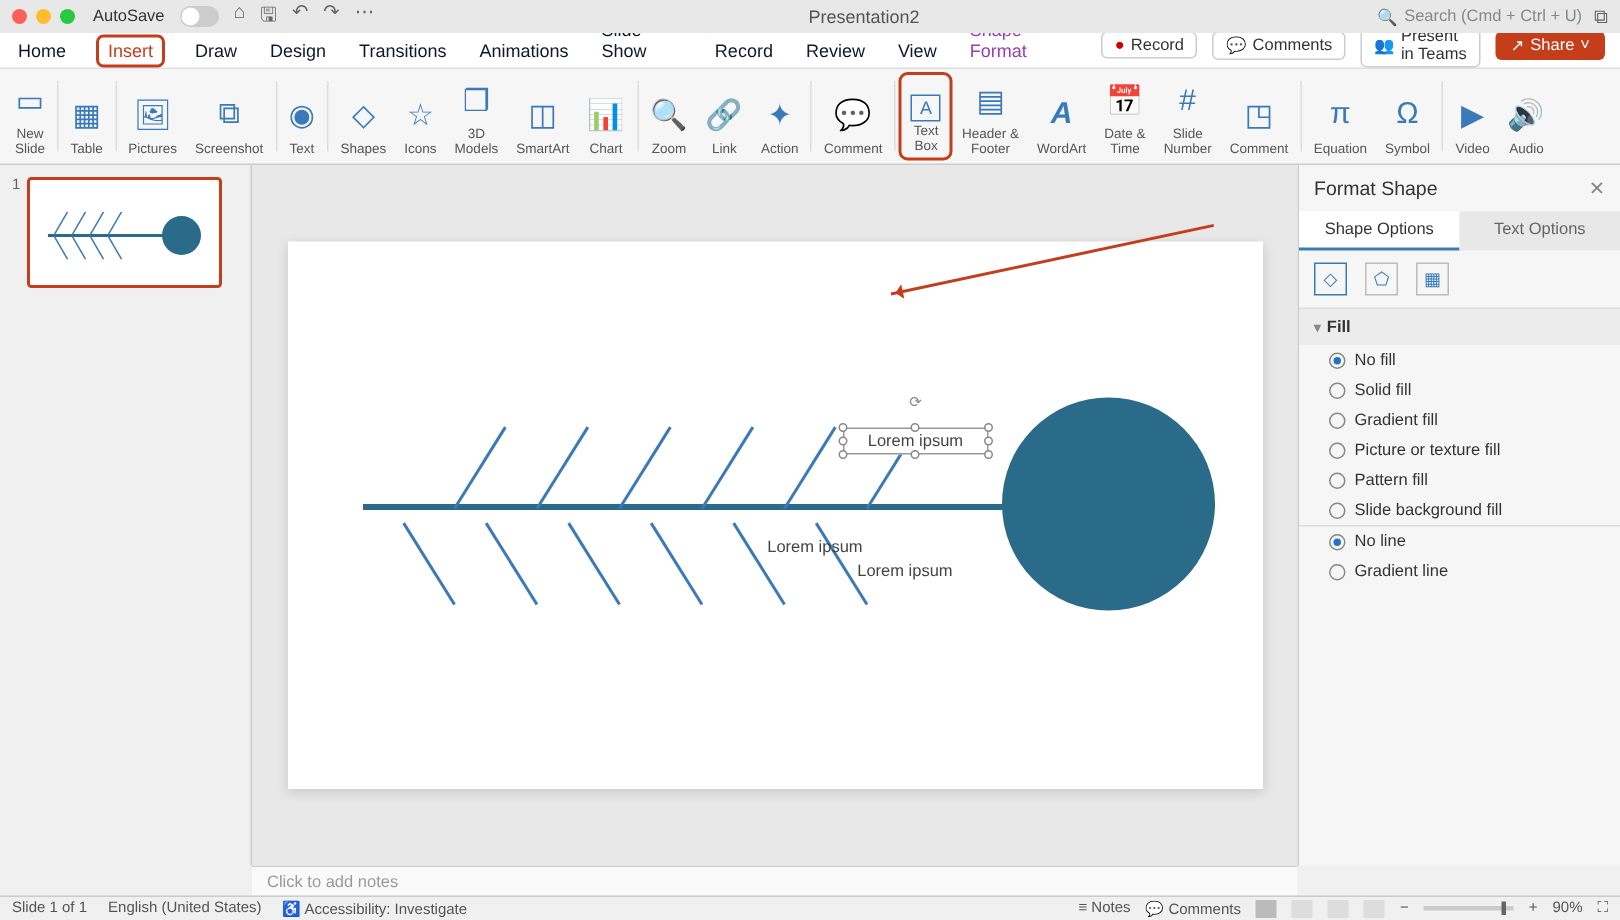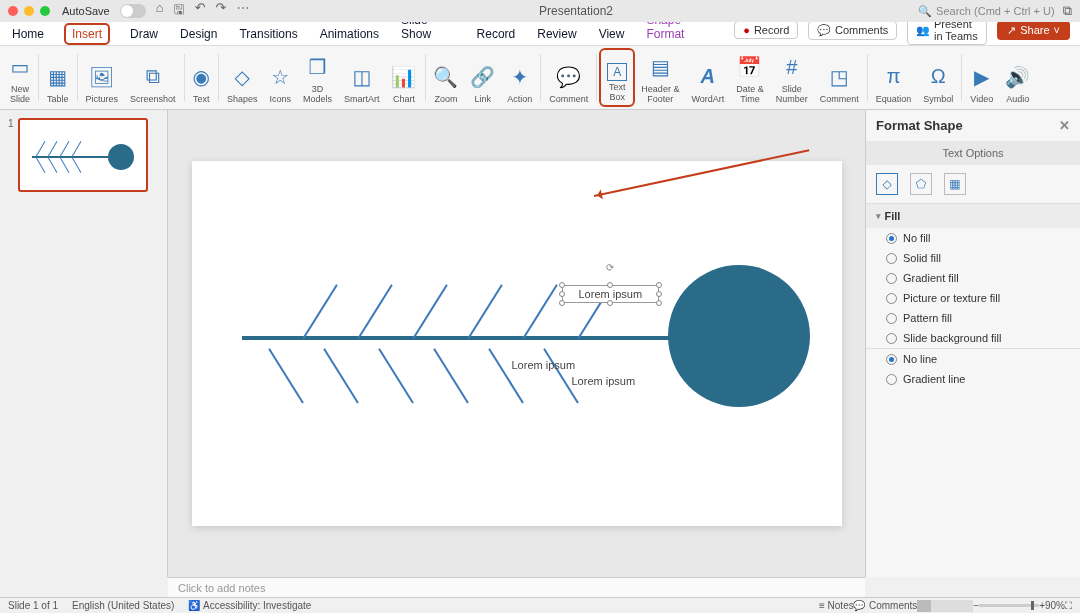--- a/index.html
+++ b/index.html
@@ -39,36 +39,36 @@
 .spine { position:absolute; left:50px; top:175px; width:430px; height:4px; background:#2b6b8a; }
 .circle { position:absolute; left:476px; top:104px; width:142px; height:142px; border-radius:50%; background:#2b6b8a; }
 .bone { position:absolute; width:2px; background:#3a7ab8; transform-origin:bottom center; }
 .txtbox { position:absolute; font-size:11px; color:#444; }
 .txtbox.sel { border:1px solid #999; padding:2px 16px; background:#fff; }
 .handle {position:absolute;width:6px;height:6px;background:#fff;border:1px solid #888;border-radius:50%;}
 .rot {position:absolute;left:50%;top:-24px;transform:translateX(-50%);font-size:10px;color:#888;}
 .arrow-line { position:absolute; left:402px; top:34px; width:220px; height:2px; background:#c43e1c; transform:rotate(-12deg); transform-origin:left center;}
 .arrow-line::before{content:"";position:absolute;left:-2px;top:-4px;border:5px solid transparent;border-right-color:#c43e1c;}
 .fpane { width:215px; background:#f6f6f6; border-left:1px solid #ccc; display:flex; flex-direction:column; }
-.fp-head { padding:8px 10px; font-size:13px; font-weight:700; display:flex; justify-content:space-between; align-items:center; }
+.fp-head { padding:8px 10px; font-size:13px; font-weight:400; display:flex; justify-content:space-between; align-items:center; }
 .fp-tabs { display:flex; }
 .fp-tab { flex:1; text-align:center; padding:6px 0; font-size:11px; background:#e8e8e8; color:#666; }
 .fp-tab.active { background:#fff; color:#333; border-bottom:2px solid #3a7ab8; }
 .fp-icons { display:flex; gap:12px; padding:8px 10px; }
 .fp-ico { width:22px; height:22px; border:1px solid #bbb; display:flex; align-items:center; justify-content:center; font-size:12px; color:#3a7ab8; }
 .fp-ico.active{border-color:#3a7ab8;}
 .fp-sec { border-top:1px solid #ddd; }
 .fp-sect { padding:6px 10px; background:#ececec; font-size:11px; font-weight:600; display:flex; align-items:center; gap:4px;}
 .fp-sect::before{content:"▾";font-size:9px;color:#888;}
 .fp-opt { display:flex; align-items:center; gap:6px; padding:4px 10px 4px 20px; font-size:11px; }
 .radio { width:11px; height:11px; border:1px solid #888; border-radius:50%; display:inline-block; position:relative;}
 .radio.on::after{content:"";position:absolute;left:2px;top:2px;width:5px;height:5px;border-radius:50%;background:#2373c9;}
 .notes { height:20px; background:#fafafa; border-top:1px solid #ccc; padding:4px 10px; font-size:11px; color:#999; margin-left:168px; margin-right:215px; }
 .status { height:16px; background:#f0f0f0; border-top:1px solid #ccc; display:flex; align-items:center; padding:0 8px; font-size:10px; color:#555; gap:14px; }
-.status .right{margin-left:auto;display:flex;align-items:center;}
+.status .right{margin-left:auto;display:flex;gap:10px;align-items:center;}
 .vbtn{width:14px;height:12px;background:#ddd;}
 .vbtn.active{background:#bbb;}
 .tb-ico{font-size:13px;color:#666;}
 </style>
 </head>
 <body>
 
 <div class="titlebar">
   <div class="traffic">
     <div class="dot r"></div>
@@ -288,20 +288,21 @@
       <div class="arrow-line"></div>
     </div>
   </div>
 
   <div class="fpane">
     <div class="fp-head">
       <span>Format Shape</span>
       <span style="color:#888">✕</span>
     </div>
     <div class="fp-tabs">
+      <div class="fp-tab active">Shape Options</div>
       <div class="fp-tab">Text Options</div>
     </div>
     <div class="fp-icons">
       <div class="fp-ico active">◇</div>
       <div class="fp-ico">⬠</div>
       <div class="fp-ico">▦</div>
     </div>
     <div class="fp-sec">
       <div class="fp-sect">Fill</div>
       <div class="fp-opt">

